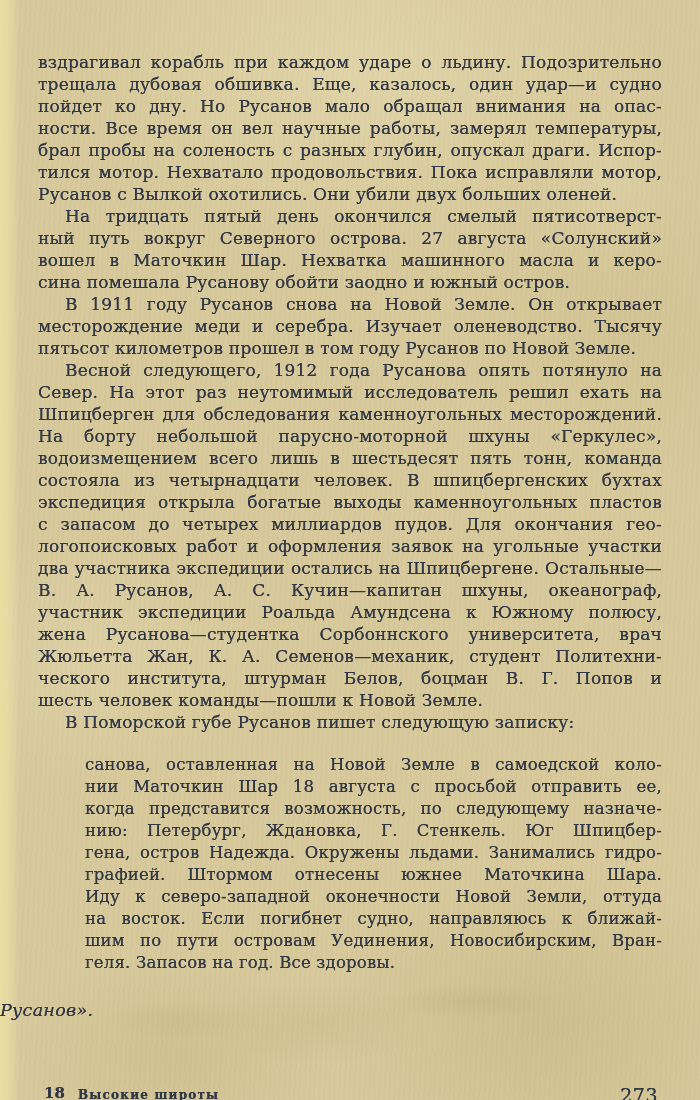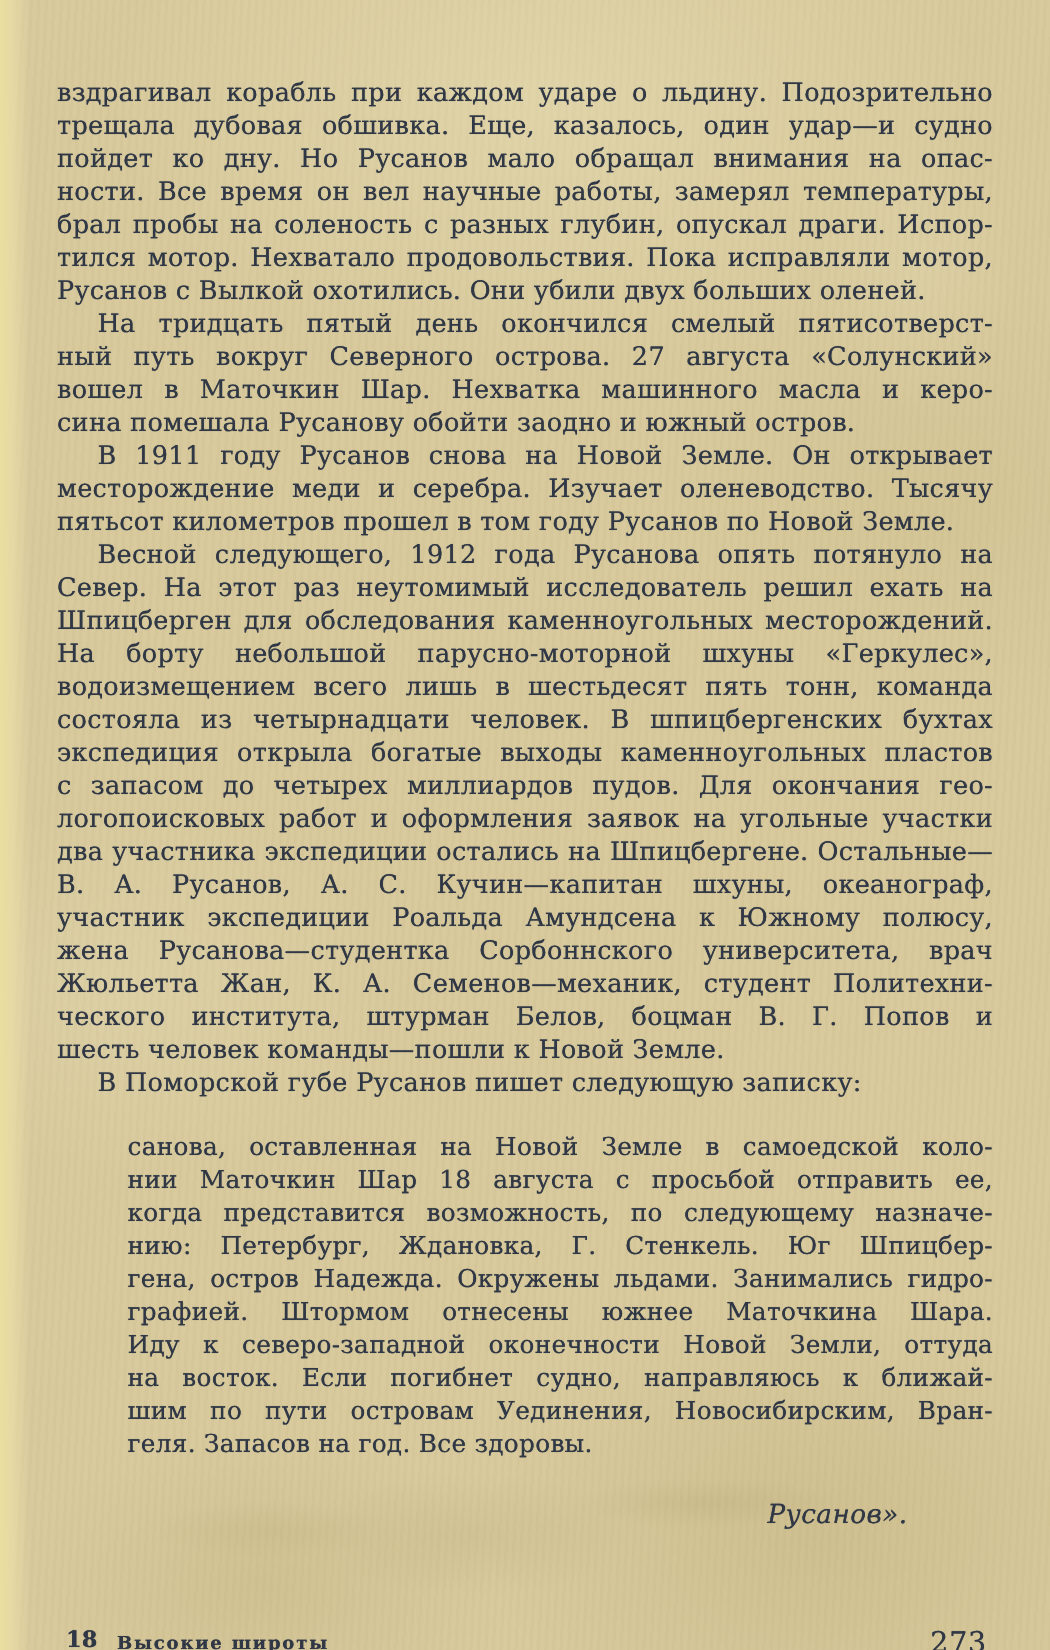--- a/index.html
+++ b/index.html
@@ -64,21 +64,20 @@
     margin: 0;
   }
   .quote-block .line.first-indent {
     text-indent: 30px;
   }
   .signature {
     position: absolute;
     top: 1000px;
     left: 0;
     right: 95px;
-    text-align: right;
     font-size: 17.5px;
     font-style: italic;
     letter-spacing: 0.3px;
   }
   .page-footer {
     position: absolute;
     top: 1084px;
     left: 0;
     right: 0;
     height: 22px;

